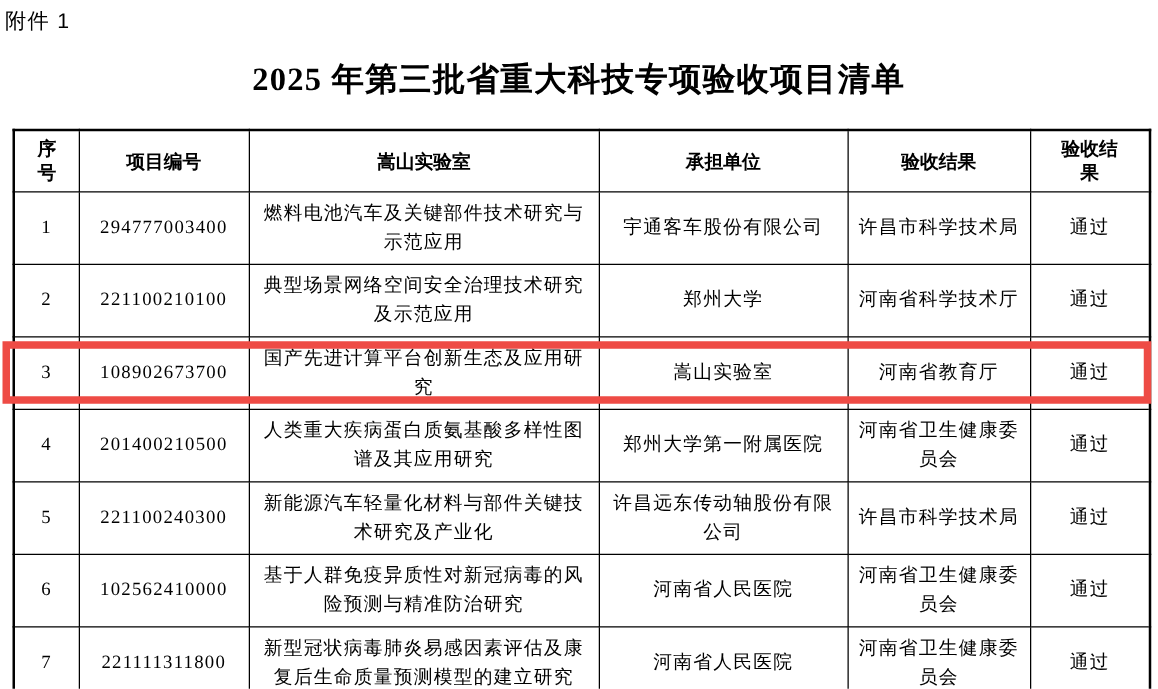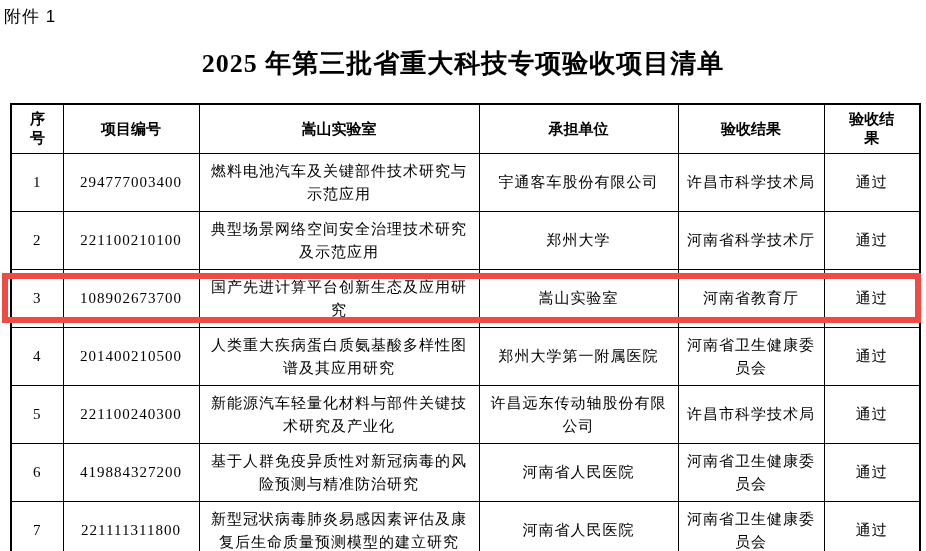--- a/index.html
+++ b/index.html
@@ -153,21 +153,21 @@
       <tr>
     <td class="cell-no">5</td>
     <td class="cell-code">221100240300</td>
     <td class="cell-name">新能源汽车轻量化材料与部件关键技术研究及产业化</td>
     <td class="cell-unit">许昌远东传动轴股份有限公司</td>
     <td class="cell-dept">许昌市科学技术局</td>
     <td class="cell-result">通过</td>
   </tr>
       <tr>
     <td class="cell-no">6</td>
-    <td class="cell-code">419884327200</td>
+    <td class="cell-code">102562410000</td>
     <td class="cell-name">基于人群免疫异质性对新冠病毒的风险预测与精准防治研究</td>
     <td class="cell-unit">河南省人民医院</td>
     <td class="cell-dept">河南省卫生健康委员会</td>
     <td class="cell-result">通过</td>
   </tr>
       <tr>
     <td class="cell-no">7</td>
     <td class="cell-code">221111311800</td>
     <td class="cell-name">新型冠状病毒肺炎易感因素评估及康复后生命质量预测模型的建立研究</td>
     <td class="cell-unit">河南省人民医院</td>

